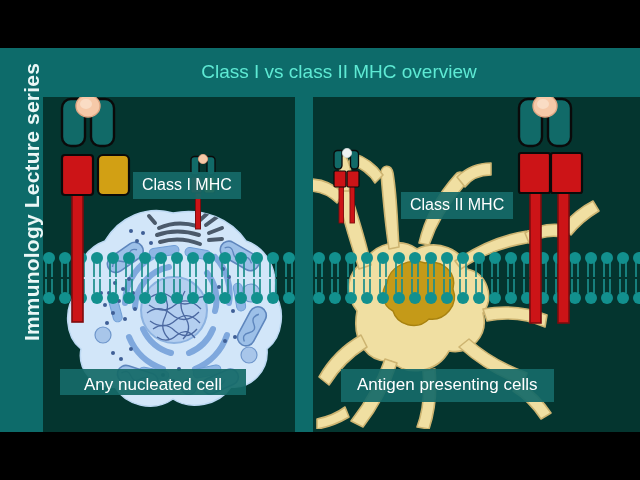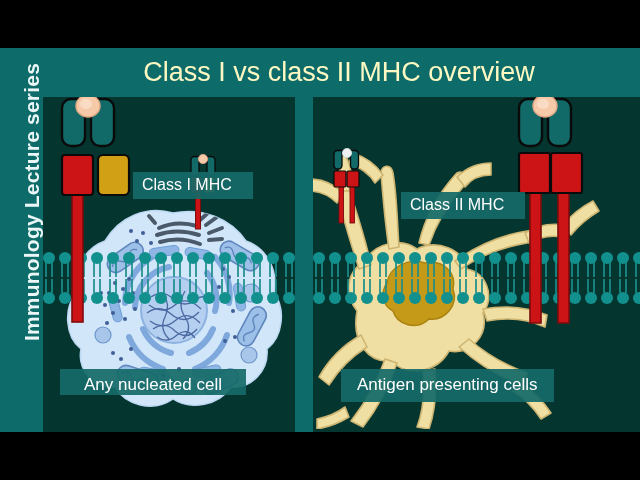--- a/index.html
+++ b/index.html
@@ -56,22 +56,22 @@
     white-space: nowrap;
   }
 
   
   #title {
     position: absolute;
     left: 38px; top: 2px;
     width: 602px; height: 44px;
     line-height: 44px;
     text-align: center;
-    color: #fef9c3;
-    font-size: 27px;
+    color: #5eead4;
+    font-size: 19px;
     z-index: 30;
     white-space: nowrap;
   }
 
   
   .panel {
     position: absolute;
     top: 46px;
     height: 338px;
     background: #04352f;
@@ -98,21 +98,21 @@
     z-index: 6;
     pointer-events: none;
   }
 
   
   .chip {
     position: absolute;
     background: rgba(22,106,104,0.93);
     color: #ffffff;
     font-size: 16px;
-    padding: 4px 21px 5px 9px;
+    padding: 4px 9px 5px 9px;
     white-space: nowrap;
     z-index: 25;
   }
   #chip-class1 { left: 90px; top: 75px; }
   #chip-class2 { left: 88px; top: 95px; }
   #chip-cell1  { left: 17px; top: 272px; font-size: 17px; padding: 6px 24px 0 24px;}
   #chip-cell2  { left: 28px; top: 272px; font-size: 17px; padding: 6px 16px 7px 16px;}
 
   svg { display: block; }
   .svg-layer { position: absolute; left: 0; top: 0; }

